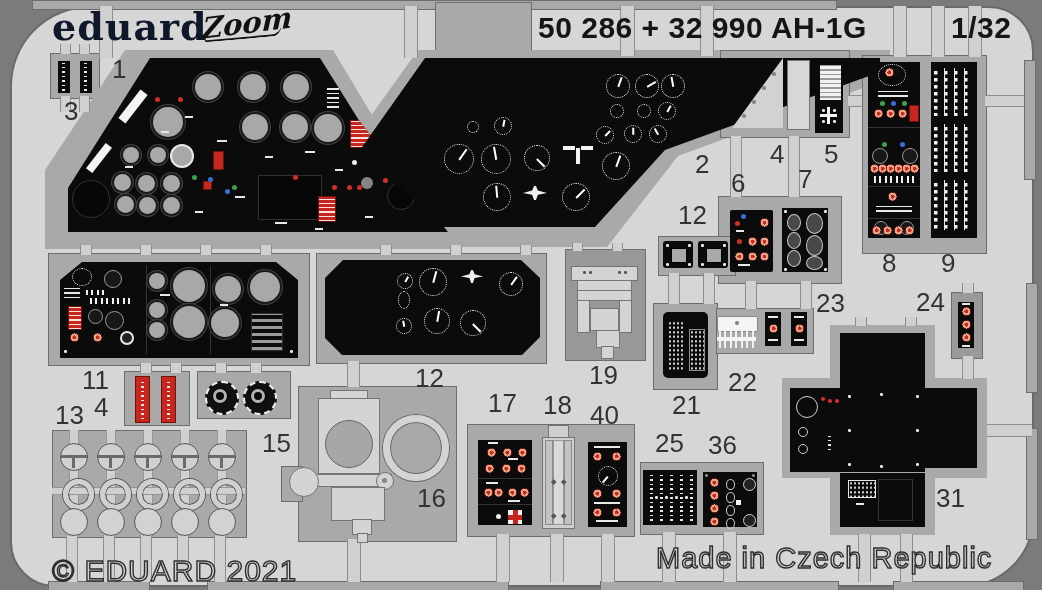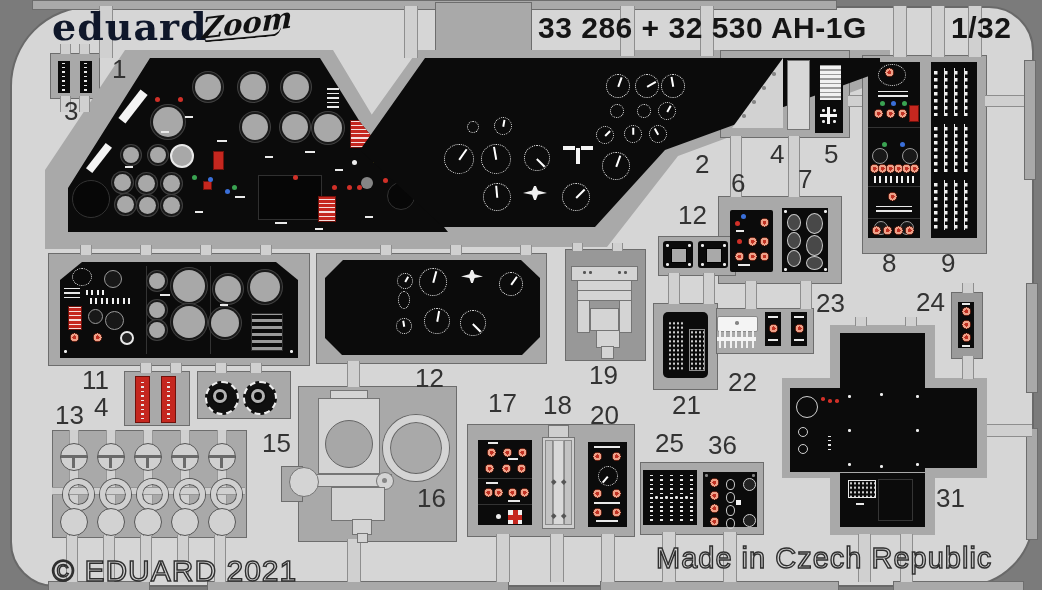--- a/index.html
+++ b/index.html
@@ -596,30 +596,30 @@
   <div class="num" style="left:678px;top:202px">12</div>
   <div class="num" style="left:82px;top:367px">11</div>
   <div class="num" style="left:415px;top:365px">12</div>
   <div class="num" style="left:55px;top:402px">13</div>
   <div class="num" style="left:94px;top:394px">4</div>
   <div class="num" style="left:262px;top:430px">15</div>
   <div class="num" style="left:417px;top:485px">16</div>
   <div class="num" style="left:488px;top:390px">17</div>
   <div class="num" style="left:543px;top:392px">18</div>
   <div class="num" style="left:589px;top:362px">19</div>
-  <div class="num" style="left:590px;top:402px">20</div>
+  <div class="num" style="left:590px;top:402px">40</div>
   <div class="num" style="left:672px;top:392px">21</div>
   <div class="num" style="left:728px;top:369px">22</div>
   <div class="num" style="left:816px;top:290px">23</div>
   <div class="num" style="left:916px;top:289px">24</div>
   <div class="num" style="left:655px;top:430px">25</div>
   <div class="num" style="left:708px;top:432px">36</div>
   <div class="num" style="left:936px;top:485px">31</div>
 
   <div class="brand" style="left:52px;top:8px">eduard</div>
   <div class="zoomlogo" style="left:202px;top:9px">Zoom</div>
   <div class="swoosh" style="left:204px;top:28px"></div>
-  <div class="title" style="left:538px;top:13px">33 286 + 32 530 AH-1G</div>
+  <div class="title" style="left:538px;top:13px">50 286 + 32 990 AH-1G</div>
   <div class="title" style="left:951px;top:13px">1/32</div>
 
   <div class="etch" style="left:52px;top:556px">© EDUARD 2021</div>
   <div class="etch" style="left:656px;top:544px;font-size:29px">Made in Czech Republic</div>
 </div>
 
 </body></html>

